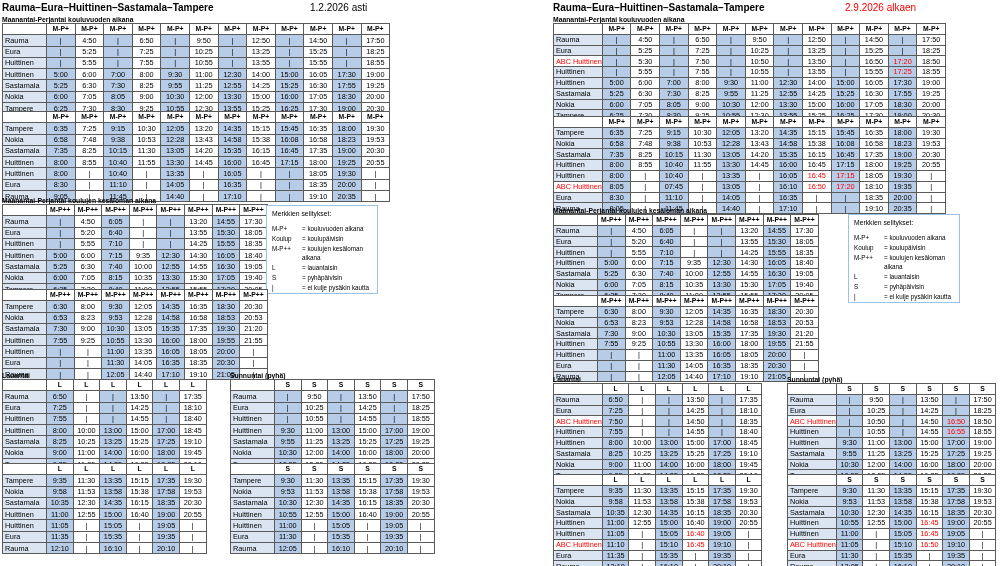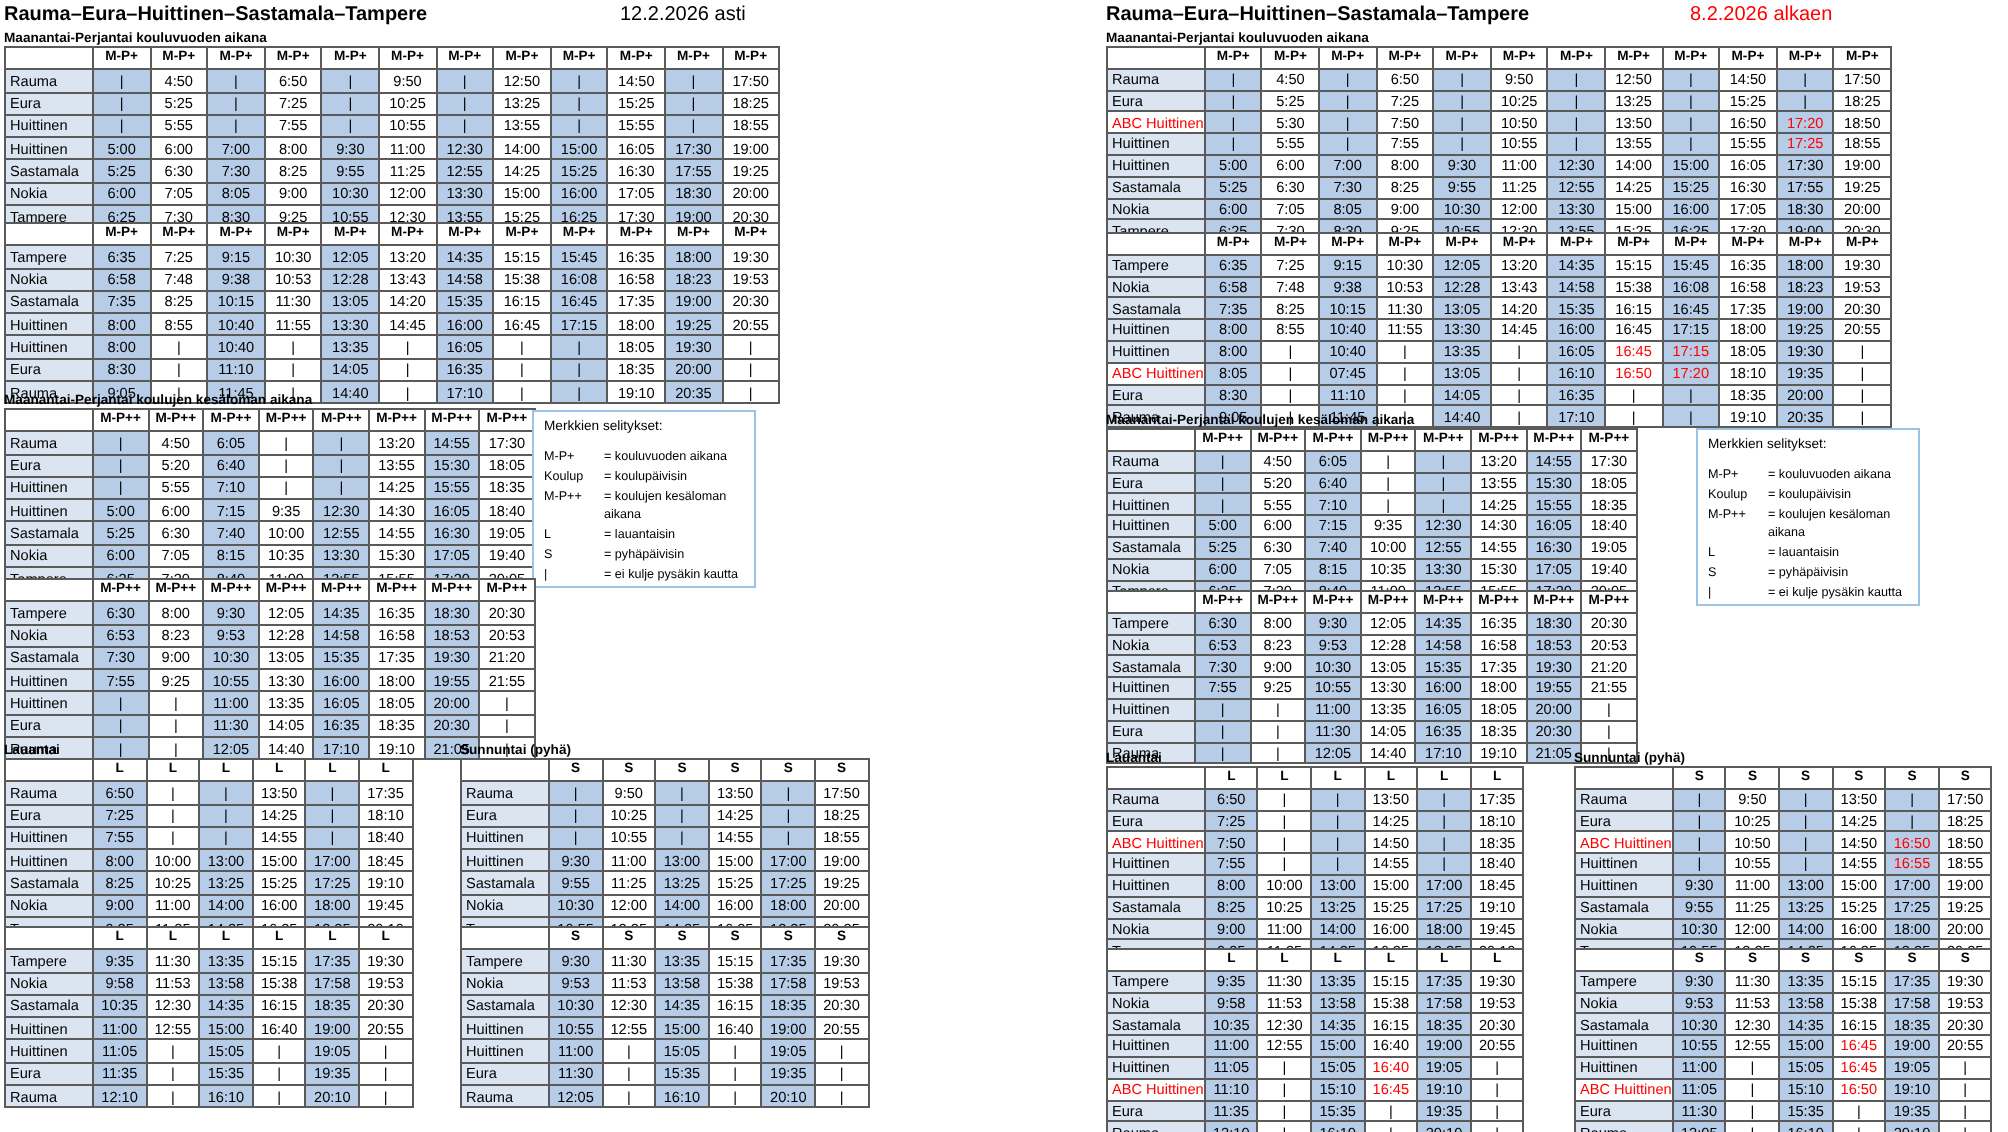--- a/index.html
+++ b/index.html
@@ -43,21 +43,21 @@
           padding:4px 5px;box-sizing:border-box;}
   .leg-title{font-size:6.8px;margin-bottom:7px;}
   .leg-row{display:flex;font-size:6.3px;line-height:1.55;}
   .leg-sym{width:30px;flex:none;}
 </style>
 </head>
 <body>
 
 <div class="panel p0">
   <div class="title">Rauma–Eura–Huittinen–Sastamala–Tampere</div>
-  <div class="validity" style="color: rgb(0, 0, 0);">12.2.2026 asti</div>
+  <div class="validity" style="color: rgb(0, 0, 0);">1.2.2026 asti</div>
   <div class="sec sec1">Maanantai-Perjantai kouluvuoden aikana</div>
   <div class="tbl t1">
       <table>
         <colgroup>
           <col style="width:44px">
           <col style="width:28.6px">
           <col style="width:28.6px">
           <col style="width:28.6px">
           <col style="width:28.6px">
           <col style="width:28.6px">
@@ -921,21 +921,21 @@
             <td class="cell shade">20:10</td>
             <td class="cell">|</td>
           </tr>
         </tbody>
       </table>
     </div>
 </div>
 
 <div class="panel p1">
   <div class="title">Rauma–Eura–Huittinen–Sastamala–Tampere</div>
-  <div class="validity" style="color: rgb(255, 0, 0);">8.2.2026 alkaen</div>
+  <div class="validity" style="color: rgb(255, 0, 0);">2.9.2026 alkaen</div>
   <div class="sec sec1">Maanantai-Perjantai kouluvuoden aikana</div>
   <div class="tbl t1">
       <table>
         <colgroup>
           <col style="width:44px">
           <col style="width:28.6px">
           <col style="width:28.6px">
           <col style="width:28.6px">
           <col style="width:28.6px">
           <col style="width:28.6px">

